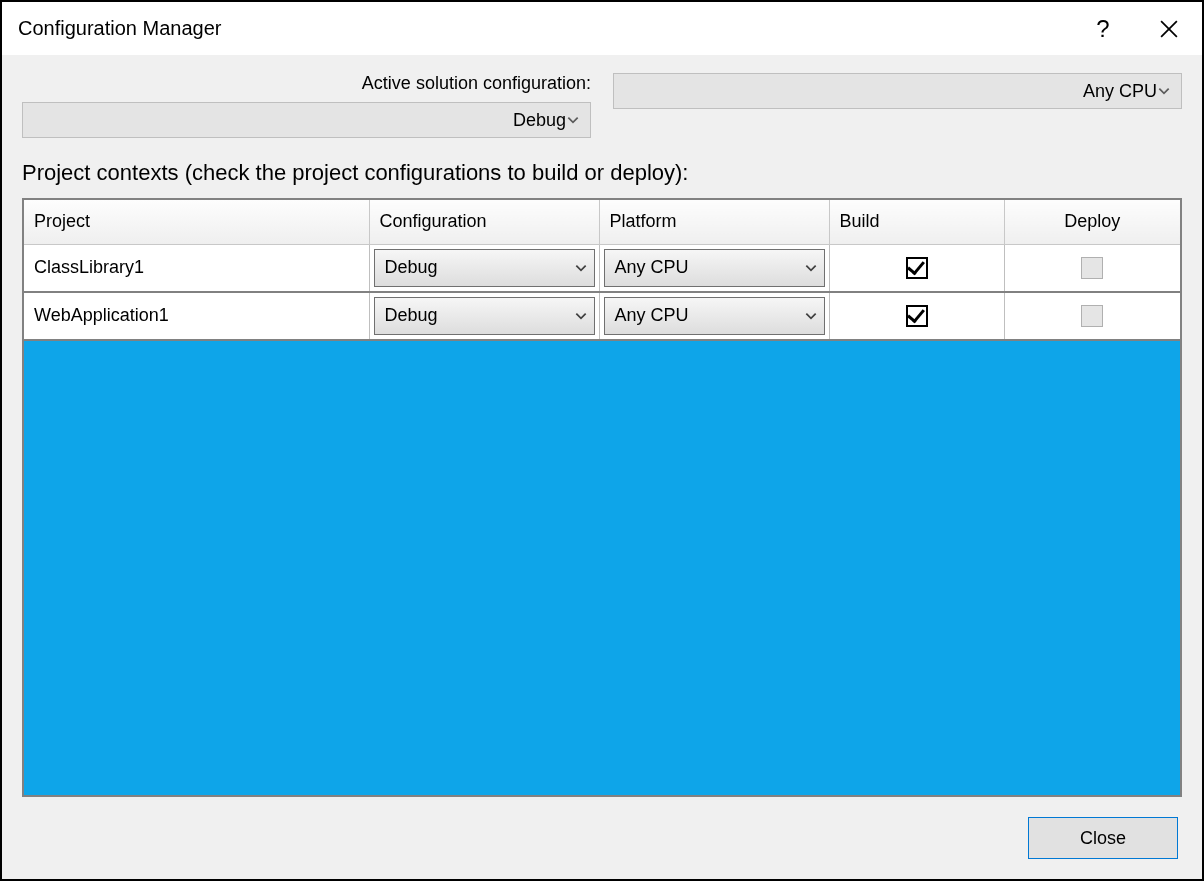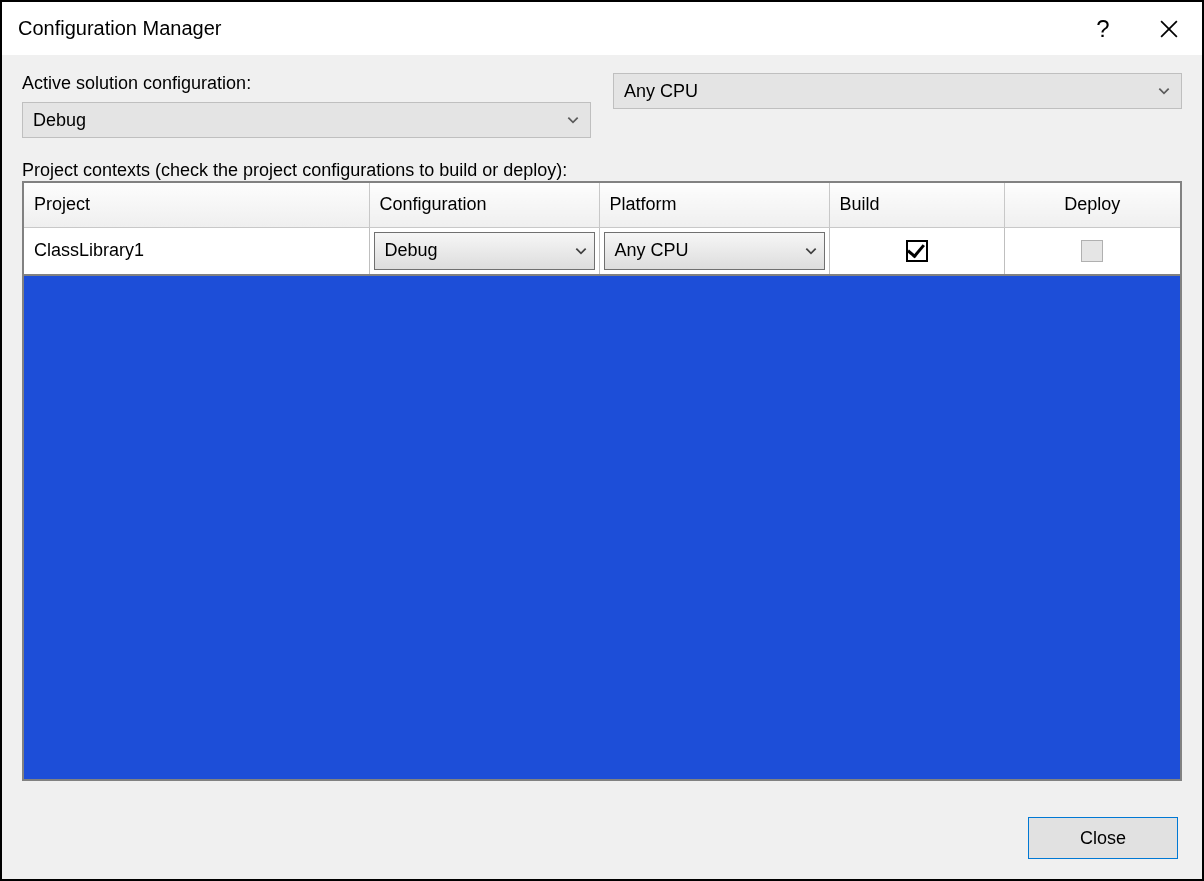--- a/index.html
+++ b/index.html
@@ -45,20 +45,21 @@
   .content {
     flex: 1;
     padding: 18px 20px 20px 20px;
     display: flex;
     flex-direction: column;
   }
   .top-row {
     display: flex;
     gap: 22px;
     margin-bottom: 22px;
+    text-align: right;
   }
   .field {
     flex: 1;
     display: flex;
     flex-direction: column;
   }
   .field-label {
     font-size: 18px;
     color: #000;
     margin-bottom: 8px;
@@ -74,26 +75,26 @@
   }
   .dropdown-text {
     flex: 1;
     font-size: 18px;
   }
   .chevron {
     width: 14px;
     height: 14px;
   }
   .table-label {
-    font-size: 18px;
-    margin-bottom: 0;
+    font-size: 22px;
+    margin-bottom: 12px;
   }
   .table-container {
     border: 2px solid #818181;
-    background: #1d4ed8;
+    background: #0ea5e9;
     flex: 1;
     overflow: hidden;
   }
   table {
     width: 100%;
     border-collapse: collapse;
     table-layout: fixed;
   }
   col.c-project { width: 345px; }
   col.c-config  { width: 230px; }
@@ -162,21 +163,21 @@
     transform: rotate(40deg);
   }
   .chk.disabled {
     border: 1px solid #b0b0b0;
     background: #e5e5e5;
     cursor: default;
   }
   .footer {
     display: flex;
     justify-content: flex-end;
-    padding-top: 36px;
+    padding-top: 20px;
   }
   .btn {
     min-width: 150px;
     height: 42px;
     display: flex;
     align-items: center;
     justify-content: center;
     border: 1px solid #0078d4;
     background: #e1e1e1;
     font-size: 18px;
@@ -259,20 +260,43 @@
                 <div class="cell-dd">
                   <span class="cell-dd-text">Any CPU</span>
                   <svg class="chevron" viewBox="0 0 12 12">
                     <polyline points="2,4 6,8 10,4" fill="none" stroke="#404040" stroke-width="1.5"></polyline>
                   </svg>
                 </div>
               </td>
               <td class="cell-center"><span class="chk checked"></span></td>
               <td class="cell-center"><span class="chk disabled"></span></td>
             </tr>
+            <tr>
+              <td>
+                <div class="cell-text">WebApplication1</div>
+              </td>
+              <td>
+                <div class="cell-dd">
+                  <span class="cell-dd-text">Debug</span>
+                  <svg class="chevron" viewBox="0 0 12 12">
+                    <polyline points="2,4 6,8 10,4" fill="none" stroke="#404040" stroke-width="1.5"></polyline>
+                  </svg>
+                </div>
+              </td>
+              <td>
+                <div class="cell-dd">
+                  <span class="cell-dd-text">Any CPU</span>
+                  <svg class="chevron" viewBox="0 0 12 12">
+                    <polyline points="2,4 6,8 10,4" fill="none" stroke="#404040" stroke-width="1.5"></polyline>
+                  </svg>
+                </div>
+              </td>
+              <td class="cell-center"><span class="chk checked"></span></td>
+              <td class="cell-center"><span class="chk disabled"></span></td>
+            </tr>
           </tbody>
       </table>
     </div>
 
     <div class="footer">
       <div class="btn">
         <span>Close</span>
       </div>
     </div>
   </div>

